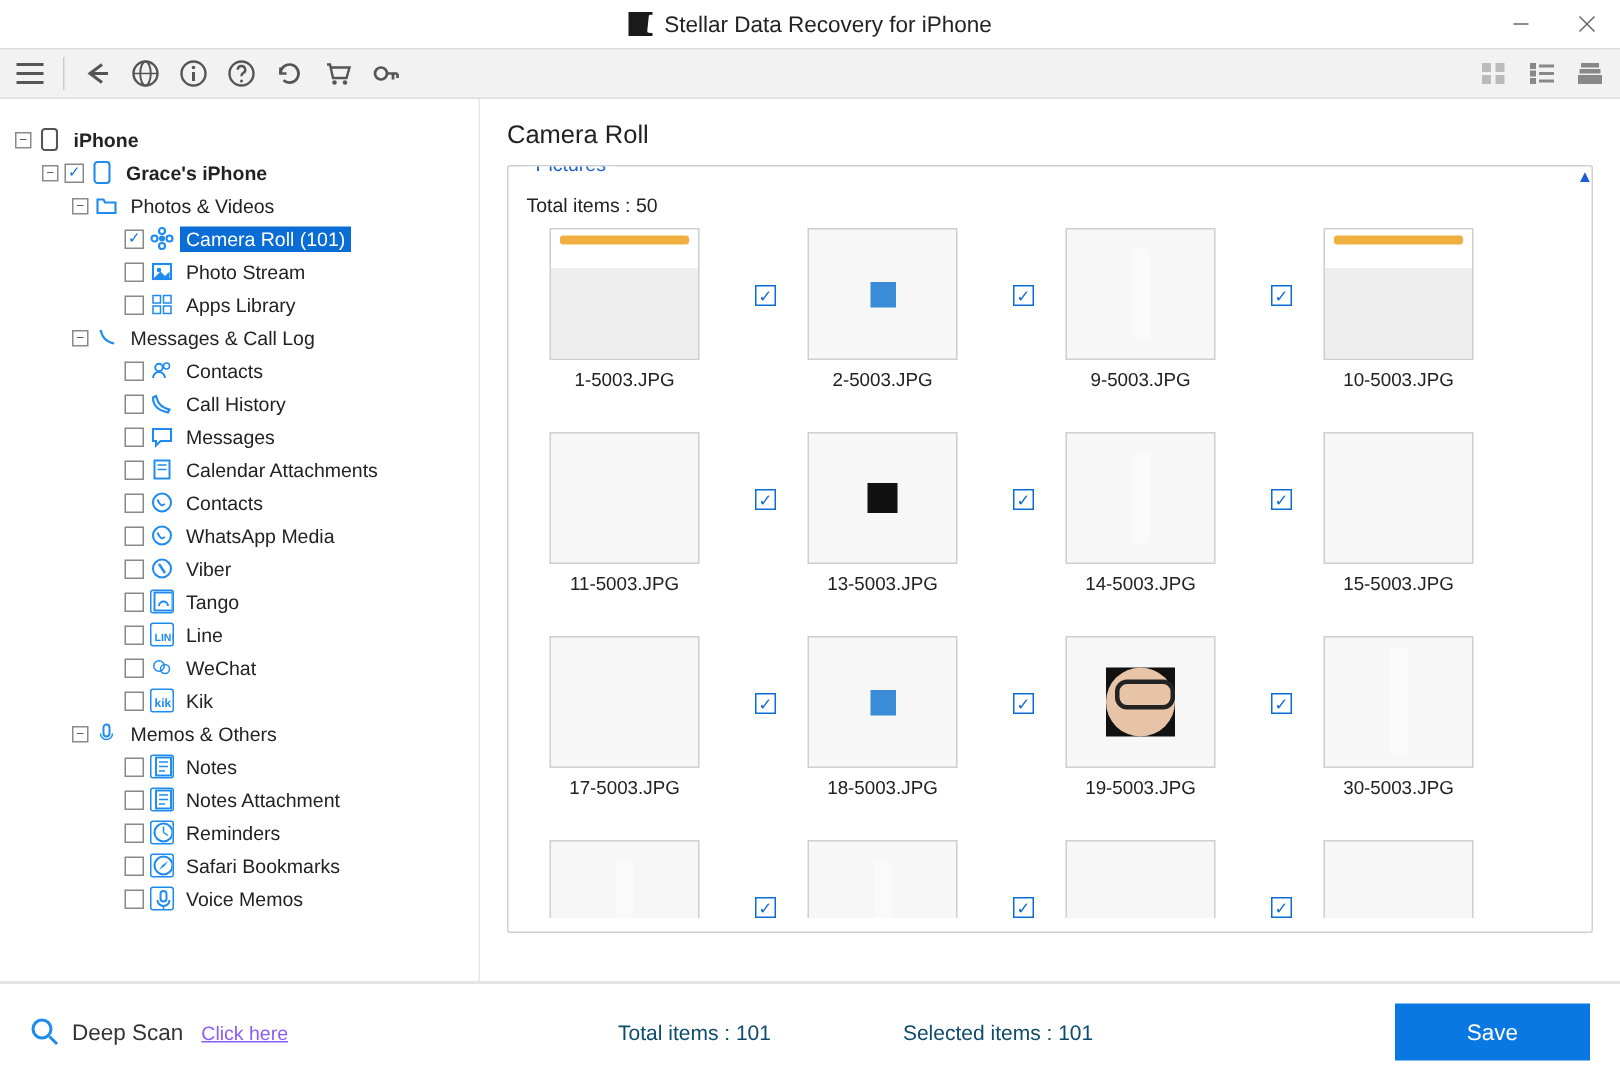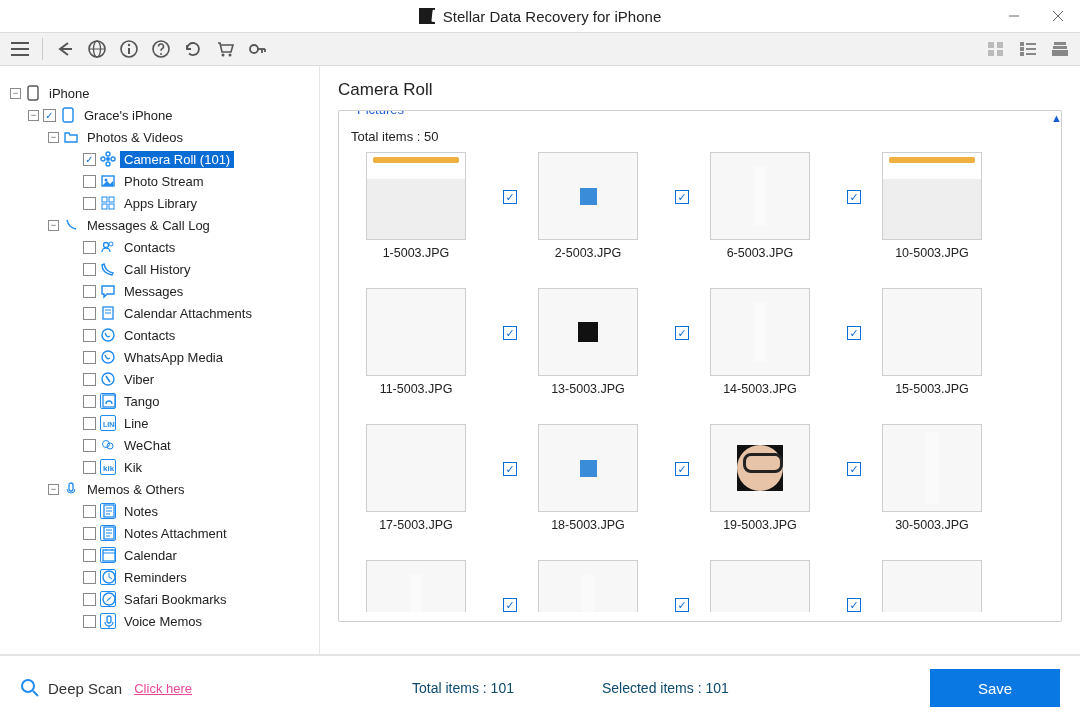--- a/index.html
+++ b/index.html
@@ -27,21 +27,21 @@
   
   .tree ul { list-style: none; }
   .tree li { white-space: nowrap; }
   .tree .row { display: flex; align-items: center; gap: 4px; height: 22px; padding: 0 2px; }
   .tree .exp { width: 11px; height: 11px; border: 1px solid #8a8a8a; display: inline-flex; align-items: center; justify-content: center; font-size: 9px; line-height: 1; color: #555; cursor: pointer; }
   .tree .exp.none { border: none; }
   .tree .chk { width: 13px; height: 13px; border: 1px solid #888; display: inline-flex; align-items: center; justify-content: center; font-size: 10px; color: #0a6dd6; background: #fff; cursor: pointer; }
   .tree .ico { width: 16px; height: 16px; display: inline-flex; align-items: center; justify-content: center; color: #1f8bf0; }
   .tree .ico.boxed { border: 1px solid #1f8bf0; border-radius: 2px; }
   .tree .lbl { padding: 1px 4px; }
-  .tree .lbl.bold { font-weight: 400; }
+  .tree .lbl.bold { font-weight: 700; }
   .tree .lbl.selected { background: #0a6dd6; color: #fff; }
   .tree .indent-1 { padding-left: 20px; }
   .tree .indent-2 { padding-left: 40px; }
   .tree .indent-3 { padding-left: 60px; }
 
   
   .content h2 { font-size: 17px; font-weight: 400; margin-bottom: 10px; }
   .fieldset { position: relative; border: 1px solid #cfcfcf; border-radius: 2px; padding: 18px 12px 12px 12px; height: 512px; overflow: hidden; }
   .fieldset .legend { position: absolute; top: -9px; left: 12px; background: #fff; padding: 0 6px; color: #1a5fd0; font-size: 13px; }
   .fieldset .total { font-size: 13px; margin-bottom: 8px; }
@@ -74,21 +74,21 @@
   .ph-call span{background:#444;border-radius:50%;}
   .ph-call span:last-child{background:#e33;}
 
   
   .chev-up { position: absolute; right: 18px; top: 46px; color: #1a5fd0; font-size: 11px; cursor: pointer; }
 
   
   .footer { height: 66px; border-top: 2px solid #e4e4e4; display: flex; align-items: center; padding: 0 20px; gap: 40px; }
   .footer .deep { display: flex; align-items: center; gap: 8px; color: #333; font-size: 15px; }
   .footer .deep .mag { color: #1f8bf0; }
-  .footer .deep a { color: #ec4899; text-decoration: underline; font-size: 13px; margin-left: 4px; }
+  .footer .deep a { color: #8b5cf6; text-decoration: underline; font-size: 13px; margin-left: 4px; }
   .footer .stats { display: flex; gap: 88px; font-size: 14px; color: #0c4a6e; flex: 1; padding-left: 180px; }
   .footer .save-btn { background: #0a78e3; color: #fff; border: none; width: 130px; height: 38px; font-size: 15px; cursor: pointer; }
 
   
   svg { display: block; }
 </style>
 </head>
 <body>
 
 <div class="titlebar">
@@ -478,35 +478,20 @@
                         </span>
                         <span class="lbl">Notes Attachment</span>
                       </div>
                     </li>
                     <li>
                       <div class="row indent-3">
                         <span class="exp none"></span>
                         <span class="chk"></span>
                         <span class="ico boxed">
                           <svg width="16" height="16">
-                            <rect x="2" y="3" width="12" height="11" fill="none" stroke="#1f8bf0" stroke-width="1.3"></rect>
-                            <line x1="2" y1="6" x2="14" y2="6" stroke="#1f8bf0"></line>
-                            <line x1="5" y1="2" x2="5" y2="4" stroke="#1f8bf0"></line>
-                            <line x1="11" y1="2" x2="11" y2="4" stroke="#1f8bf0"></line>
-                          </svg>
-                        </span>
-                        <span class="lbl">Calendar</span>
-                      </div>
-                    </li>
-                    <li>
-                      <div class="row indent-3">
-                        <span class="exp none"></span>
-                        <span class="chk"></span>
-                        <span class="ico boxed">
-                          <svg width="16" height="16">
                             <circle cx="8" cy="8" r="6" fill="none" stroke="#1f8bf0" stroke-width="1.4"></circle>
                             <line x1="8" y1="8" x2="8" y2="4" stroke="#1f8bf0"></line>
                             <line x1="8" y1="8" x2="11" y2="10" stroke="#1f8bf0"></line>
                           </svg>
                         </span>
                         <span class="lbl">Reminders</span>
                       </div>
                     </li>
                     <li>
                       <div class="row indent-3">
@@ -589,21 +574,21 @@
               <div class="imgwrap">
                 <div class="ph-table">
                   <div class="line"></div>
                   <div class="line"></div>
                   <div class="line"></div>
                   <div class="line"></div>
                   <div class="line"></div>
                   <div class="line"></div>
                 </div>
               </div>
-              <div class="fname">6-5003.JPG</div>
+              <div class="fname">9-5003.JPG</div>
             </div>
             <div class="thumb">
               <span class="thumb-chk">✓</span>
               <div class="imgwrap">
                 <div class="ph">
                   <div class="bar"></div>
                 </div>
               </div>
               <div class="fname">10-5003.JPG</div>
             </div>

